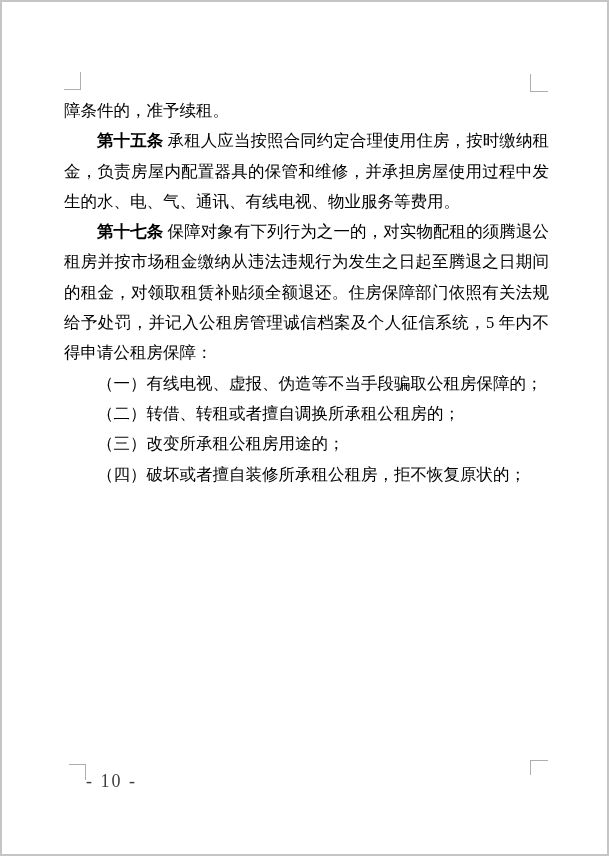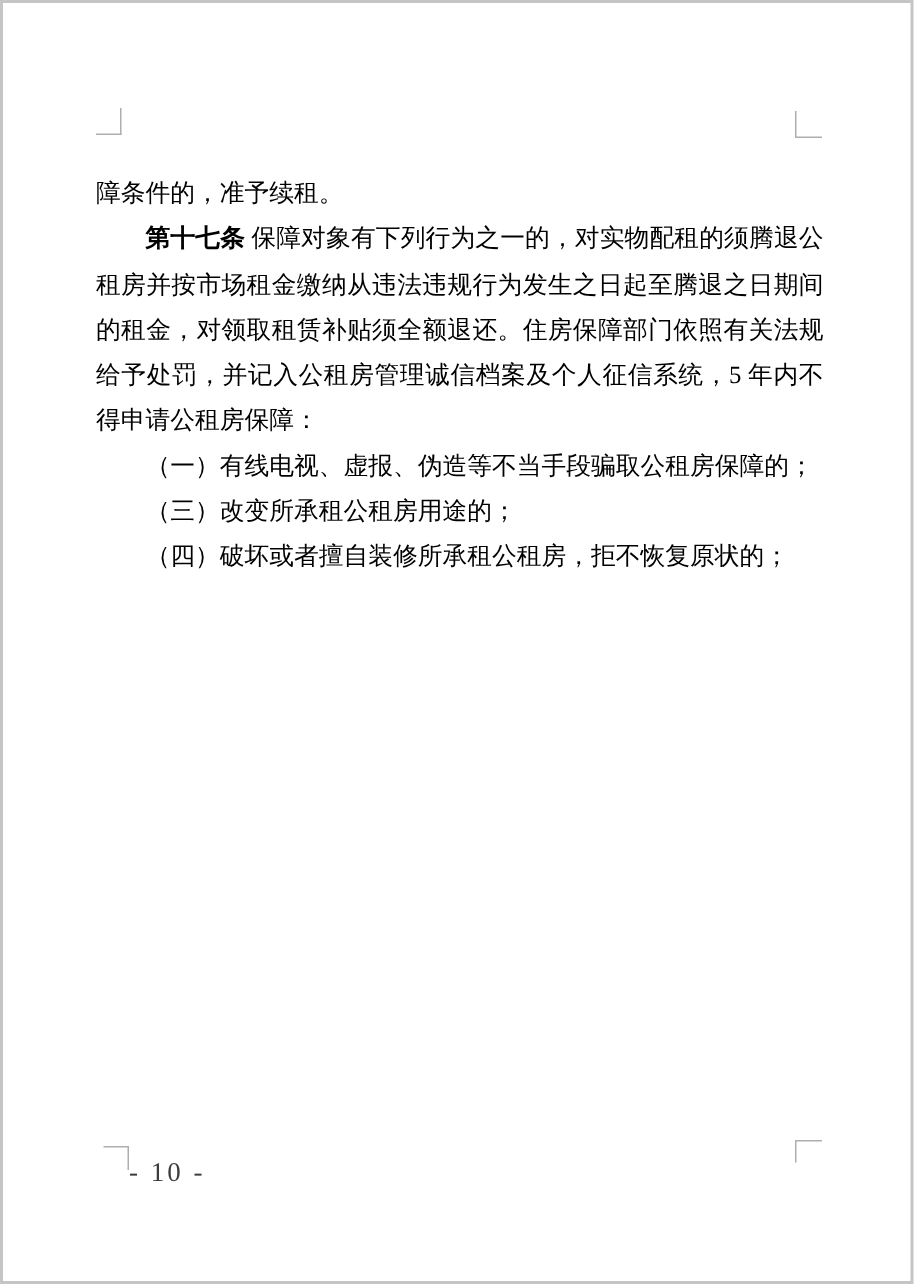--- a/index.html
+++ b/index.html
@@ -19,21 +19,21 @@
     position:relative;
     box-sizing:border-box;
     width:609px;height:856px;
     background:var(--page-bg);
     border:2px solid var(--border-color);
     overflow:hidden;
     color:var(--text-color);
   }
   .doc-body{
     position:absolute;
-    left:62px;top:112px;width:485px;
+    left:62px;top:94px;width:485px;
     font-size:16.5px;
     line-height:30.3px;
     text-align:justify;
     text-justify:inter-character;
     color:var(--text-color);
   }
   .doc-body p{
     margin:0;
     text-indent:2em;
     word-break:break-all;
@@ -62,20 +62,22 @@
 
 <div class="page">
 
   <div class="crop crop-tl"></div>
   <div class="crop crop-tr"></div>
   <div class="crop crop-bl"></div>
   <div class="crop crop-br"></div>
 
   <div class="doc-body">
       <p class="continuation">障条件的，准予续租。</p>
+      <p><b class="term">第十五条</b> 承租人应当按照合同约定合理使用住房，按时缴纳租金，负责房屋内配置器具的保管和维修，并承担房屋使用过程中发生的水、电、气、通讯、有线电视、物业服务等费用。</p>
       <p><b class="term">第十七条</b> 保障对象有下列行为之一的，对实物配租的须腾退公租房并按市场租金缴纳从违法违规行为发生之日起至腾退之日期间的租金，对领取租赁补贴须全额退还。住房保障部门依照有关法规给予处罚，并记入公租房管理诚信档案及个人征信系统，5 年内不得申请公租房保障：</p>
       <p>（一）有线电视、虚报、伪造等不当手段骗取公租房保障的；</p>
+      <p>（二）转借、转租或者擅自调换所承租公租房的；</p>
       <p>（三）改变所承租公租房用途的；</p>
       <p>（四）破坏或者擅自装修所承租公租房，拒不恢复原状的；</p>
     </div>
 
   <div class="page-number">- 10 -</div>
 </div>
 
 </body></html>

